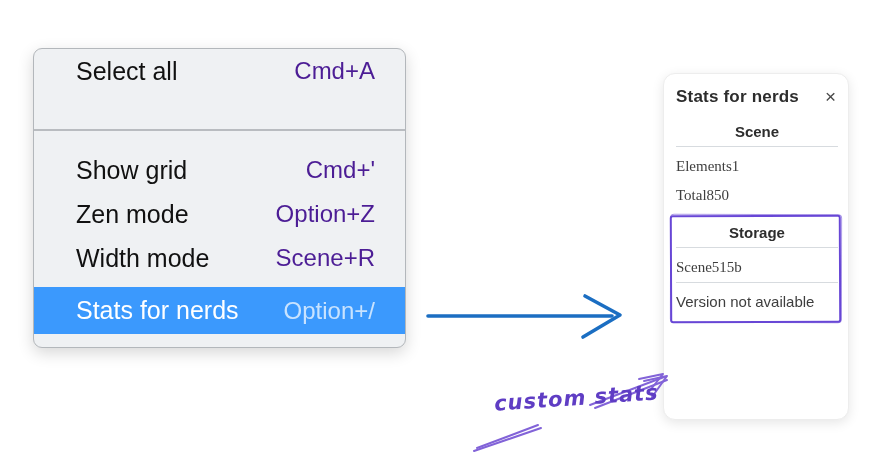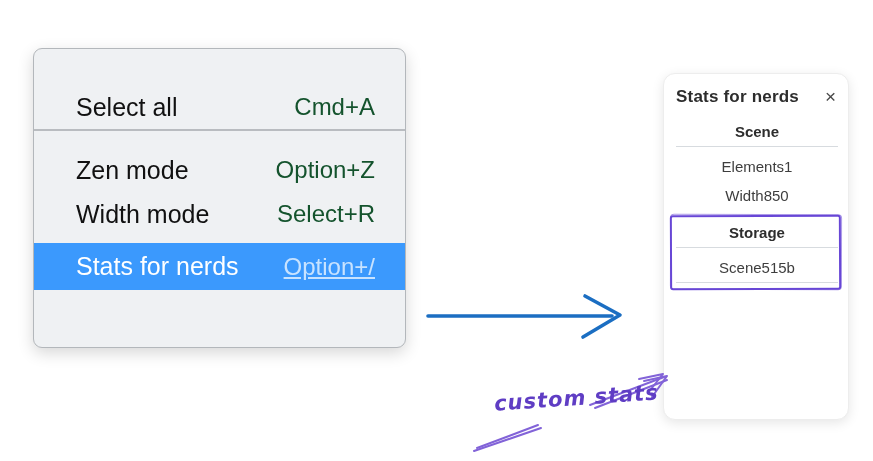--- a/index.html
+++ b/index.html
@@ -15,37 +15,37 @@
     background:#eff1f3;
     border:1.5px solid #b3b7bb;
     border-radius:9px;
     box-shadow:0 5px 16px rgba(0,0,0,0.16);
     box-sizing:border-box;
     z-index:2;
   }
   .menu-sec1{
     height:80px;
     border-bottom:2px solid #b9bcc0;
-    display:flex;align-items:flex-end;
+    display:flex;align-items:flex-start;
   }
   .menu-sec2{padding-top:17px;}
   .menu-item{
     height:44px;width:100%;
     display:flex;justify-content:space-between;align-items:center;
     padding:0 30px 0 42px;
     box-sizing:border-box;
     font-size:25px;color:#111;
     cursor:default;
   }
-  .mi-shortcut{color:#14532d;font-size:24px;}
+  .mi-shortcut{color:#4c1d95;font-size:24px;}
   .menu-item.selected{
     height:47px;margin-top:7px;
     background:#3b99fd;color:#ffffff;
   }
-  .menu-item.selected .mi-shortcut{color:rgba(255,255,255,0.72);text-decoration:underline;}
+  .menu-item.selected .mi-shortcut{color:rgba(255,255,255,0.72);}
 
   
   .panel{
     position:absolute;left:663px;top:73px;width:186px;height:347px;
     background:#ffffff;
     border:1px solid #ededed;
     border-radius:12px;
     box-shadow:0 3px 12px rgba(0,0,0,0.10);
     box-sizing:border-box;
     padding:13px 10px 8px 12px;
@@ -53,21 +53,21 @@
     z-index:2;
   }
   .panel-header{display:flex;justify-content:space-between;align-items:center;margin-bottom:16px;}
   .panel-title{font-weight:bold;font-size:17px;color:#2d2d2d;letter-spacing:0.2px;}
   .close-btn{
     font-size:19px;color:#4a4a4a;line-height:14px;cursor:pointer;
     padding:0 2px;font-weight:400;
   }
   .sec-title{text-align:center;font-weight:bold;font-size:15px;color:#2d2d2d;margin:2px 0 6px;}
   .sep{border:0;border-top:1px solid #d7dbdf;margin:0 0 5px;}
-  .stat-row{display:flex;justify-content:center;line-height:29px;}
+  .stat-row{display:flex;justify-content:flex-start;line-height:29px;font-family:Liberation Serif, serif;}
   .version-note{line-height:28px;margin-top:1px;white-space:nowrap;}
 
   
   .custom-box{position:relative;margin-top:8px;padding-top:4px;}
   .rough-rect{
     position:absolute;left:-6px;right:-3px;top:-3px;bottom:-7px;
     border:2.2px solid #6847d6;
     border-radius:3px;
     transform:rotate(-0.25deg);
     pointer-events:none;
@@ -98,26 +98,30 @@
 
 <div class="menu">
   <div class="menu-sec1">
     <div class="menu-item">
       <span class="mi-label">Select all</span>
       <span class="mi-shortcut">Cmd+A</span>
     </div>
   </div>
   <div class="menu-sec2">
     <div class="menu-item">
+      <span class="mi-label">Show grid</span>
+      <span class="mi-shortcut">Cmd+'</span>
+    </div>
+    <div class="menu-item">
       <span class="mi-label">Zen mode</span>
       <span class="mi-shortcut">Option+Z</span>
     </div>
     <div class="menu-item">
       <span class="mi-label">Width mode</span>
-      <span class="mi-shortcut">Select+R</span>
+      <span class="mi-shortcut">Scene+R</span>
     </div>
     <div class="menu-item selected">
       <span class="mi-label">Stats for nerds</span>
       <span class="mi-shortcut">Option+/</span>
     </div>
   </div>
 </div>
 
 <div class="panel">
   <div class="panel-header">
@@ -126,39 +130,40 @@
   </div>
 
   <div>
     <div class="sec-title">Scene</div>
     <hr class="sep">
     <div class="stat-row">
       <span>Elements</span>
       <span>1</span>
     </div>
     <div class="stat-row">
-      <span>Width</span>
+      <span>Total</span>
       <span>850</span>
     </div>
   </div>
 
   <div class="custom-box">
     <div class="rough-rect"></div>
 
     <div>
       <div class="sec-title">Storage</div>
       <hr class="sep">
       <div class="stat-row">
         <span>Scene</span>
         <span>515b</span>
       </div>
     </div>
 
     <div>
       <hr class="sep">
+      <div class="version-note">Version not available</div>
     </div>
   </div>
 </div>
 
 <svg class="overlay" width="873" height="461" viewBox="0 0 873 461">
 
   <g stroke="#1b6ec2" stroke-width="3.6" fill="none" stroke-linecap="round" stroke-linejoin="round">
     <path d="M428 316 L612 316"></path>
     <path d="M585 296 L620 315 L583 337"></path>
   </g>

